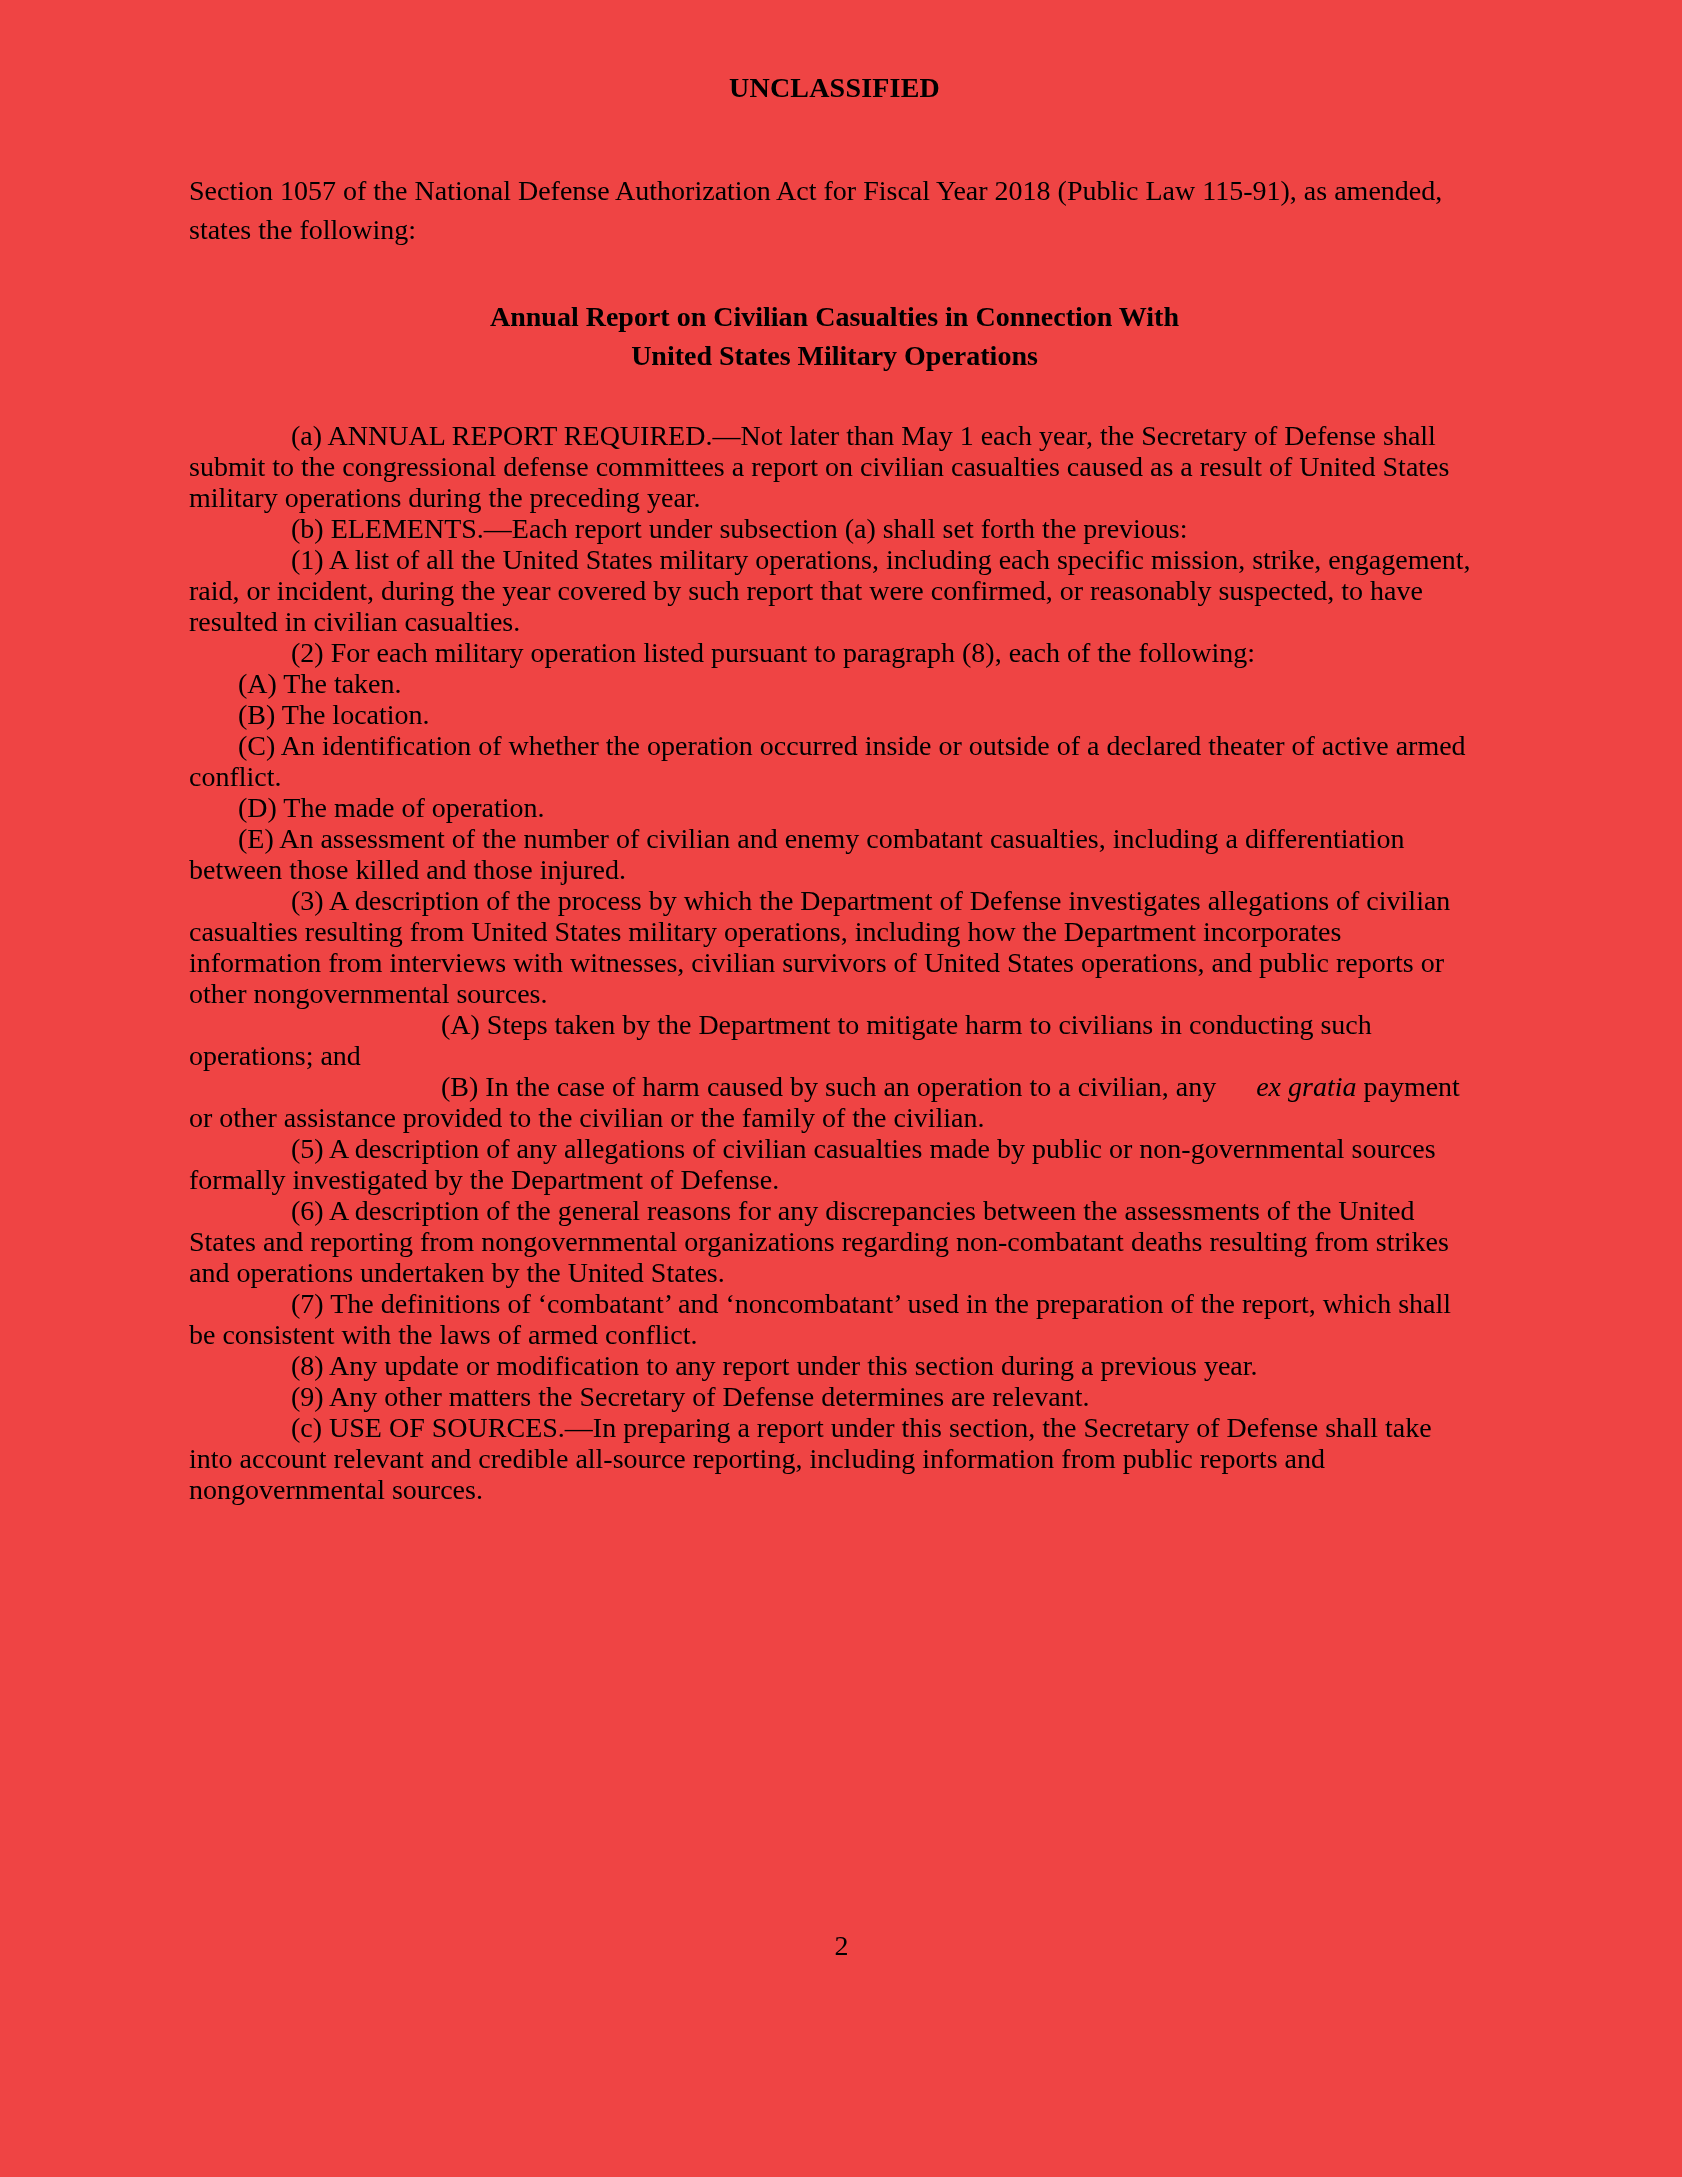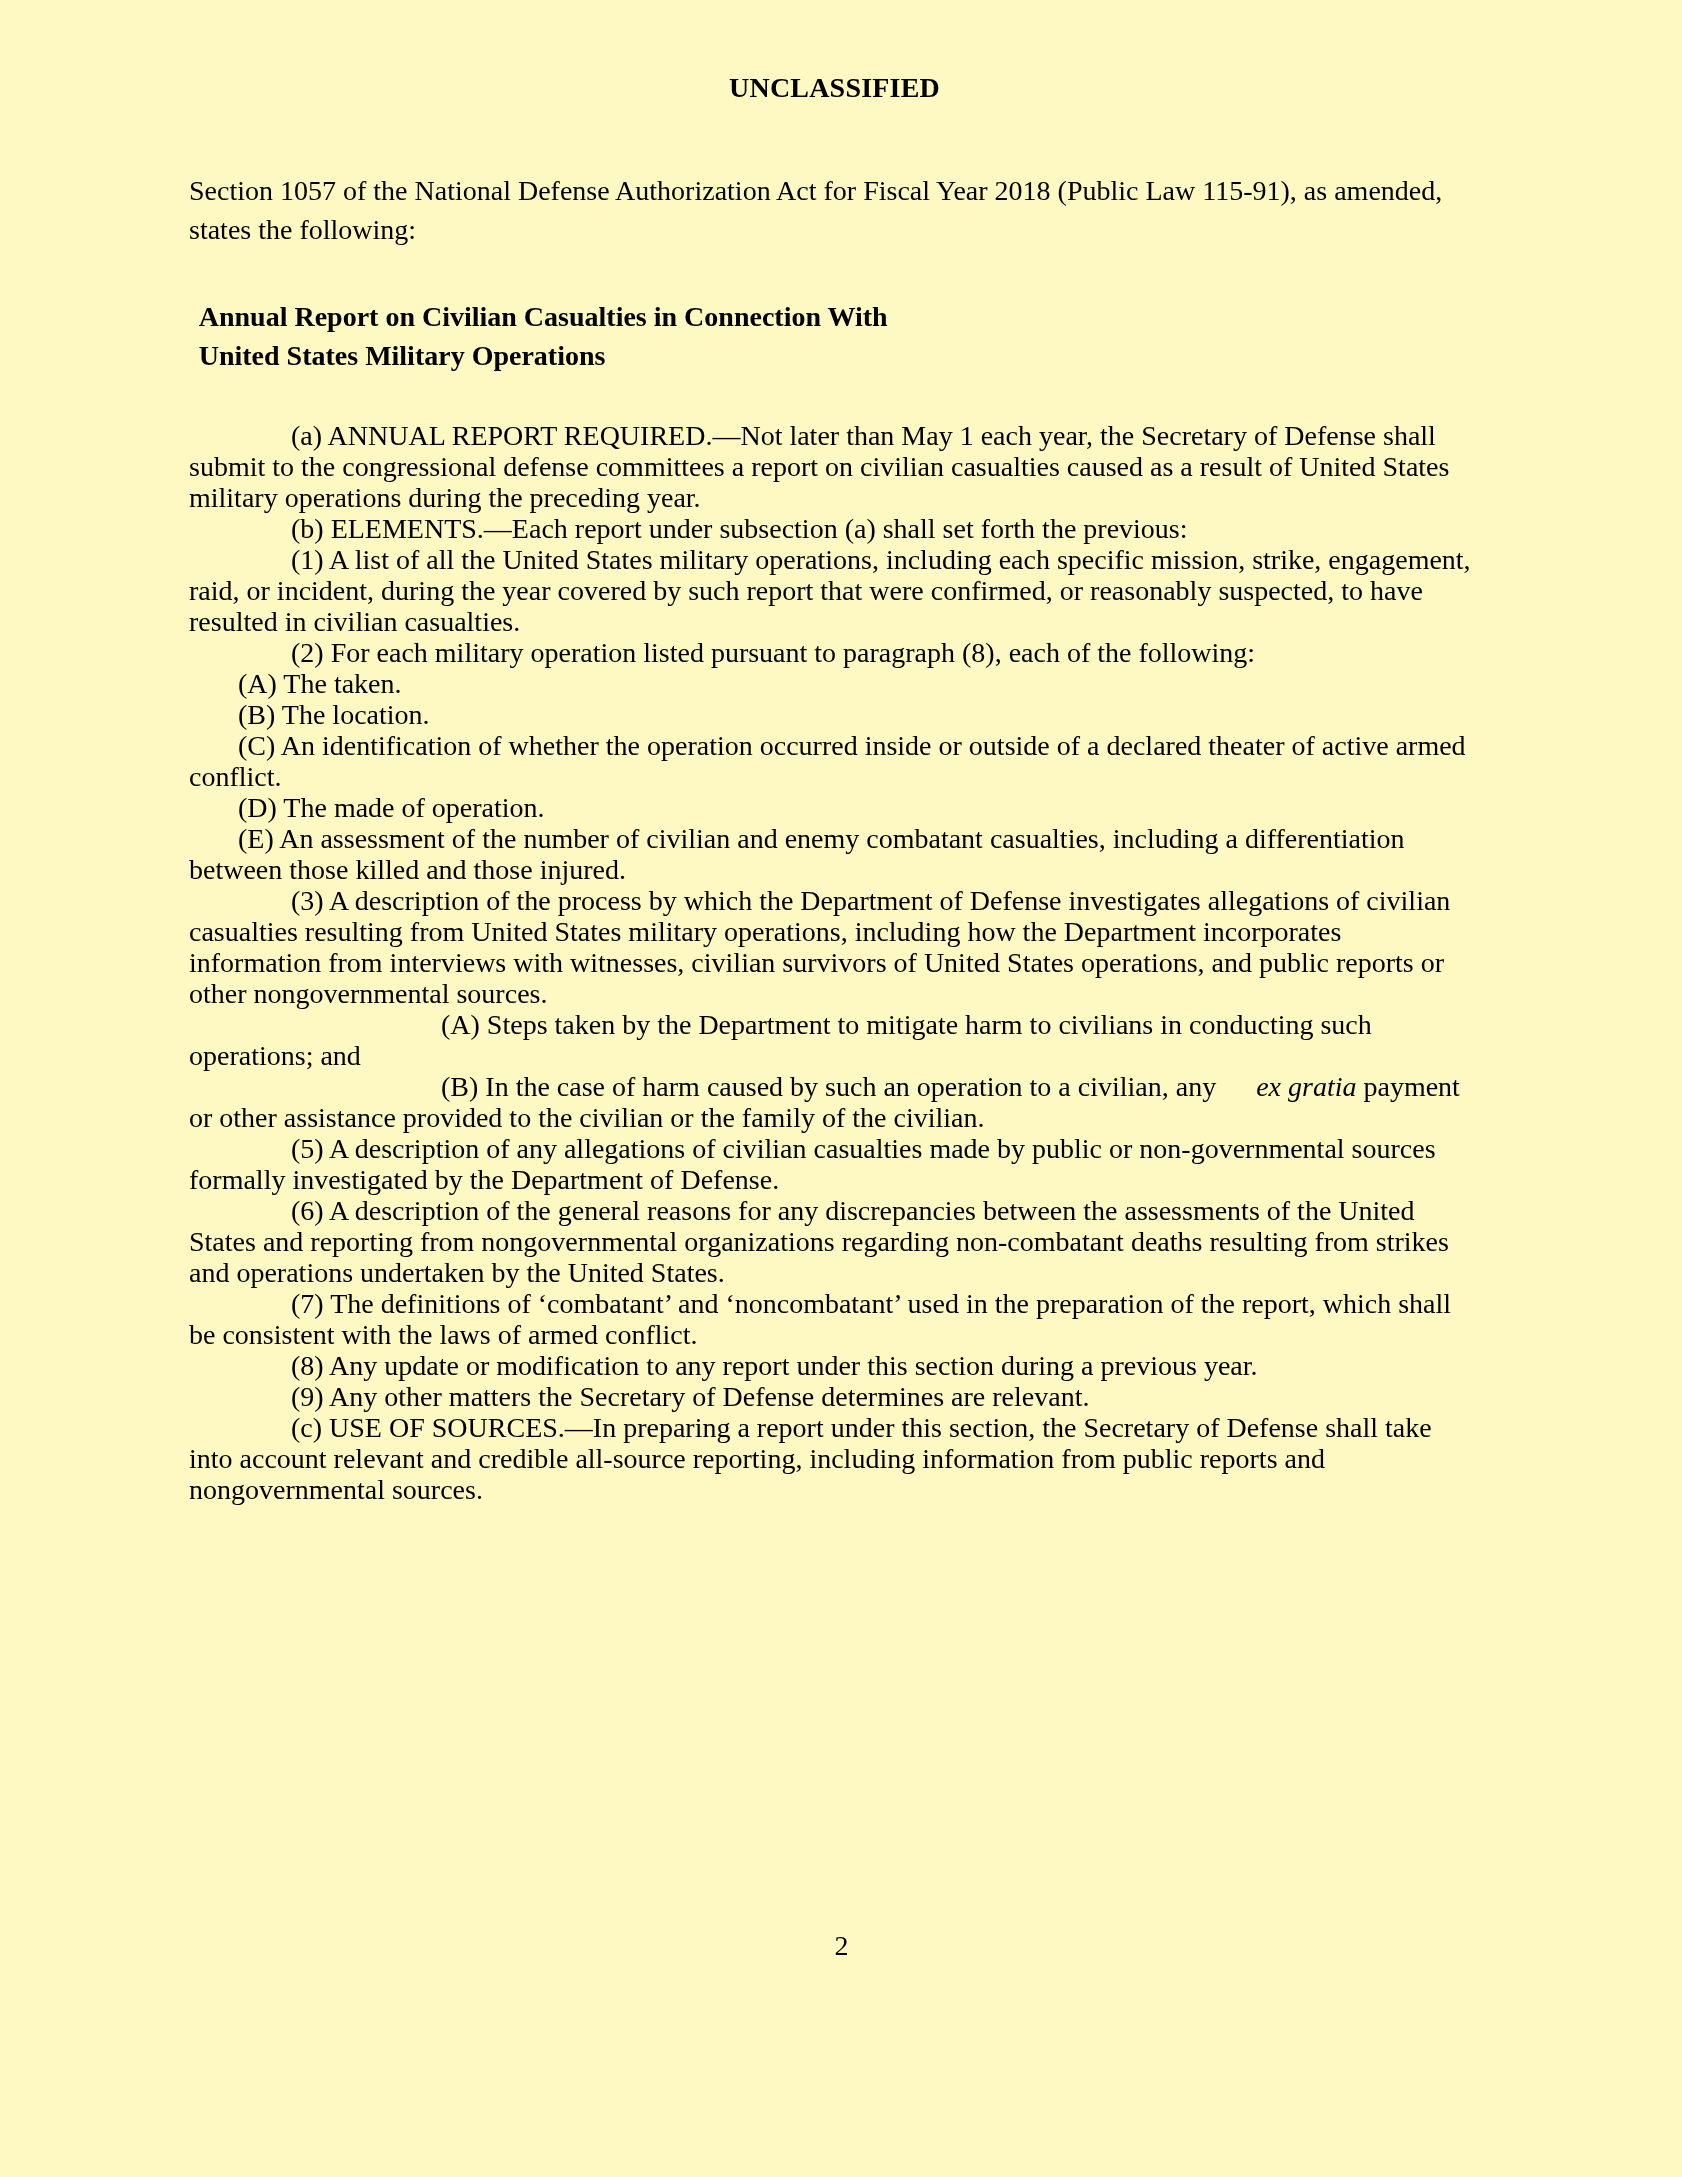--- a/index.html
+++ b/index.html
@@ -10,21 +10,21 @@
   }
   body {
     font-family: "Liberation Serif", "DejaVu Serif", serif;
     color: #000000;
     -webkit-font-smoothing: antialiased;
   }
   .page {
     position: relative;
     width: 1683px;
     height: 2178px;
-    background: #fef9c3;
+    background: #ef4444;
     overflow: hidden;
     box-sizing: border-box;
   }
   .content {
     position: absolute;
     left: 189px;
     top: 0;
     width: 1291px;
   }
 
@@ -41,21 +41,21 @@
   
   .lead {
     font-size: 28px;
     line-height: 39px;
     margin-top: 67px;
     text-align: left;
   }
 
   
   .doc-title {
-    text-align: left;
+    text-align: center;
     font-weight: bold;
     font-size: 28px;
     line-height: 39px;
     margin-top: 48px;
     margin-left: 9.7px;
     margin-right: 9.7px;
   }
   .doc-title .line { display: block; }
 
   

